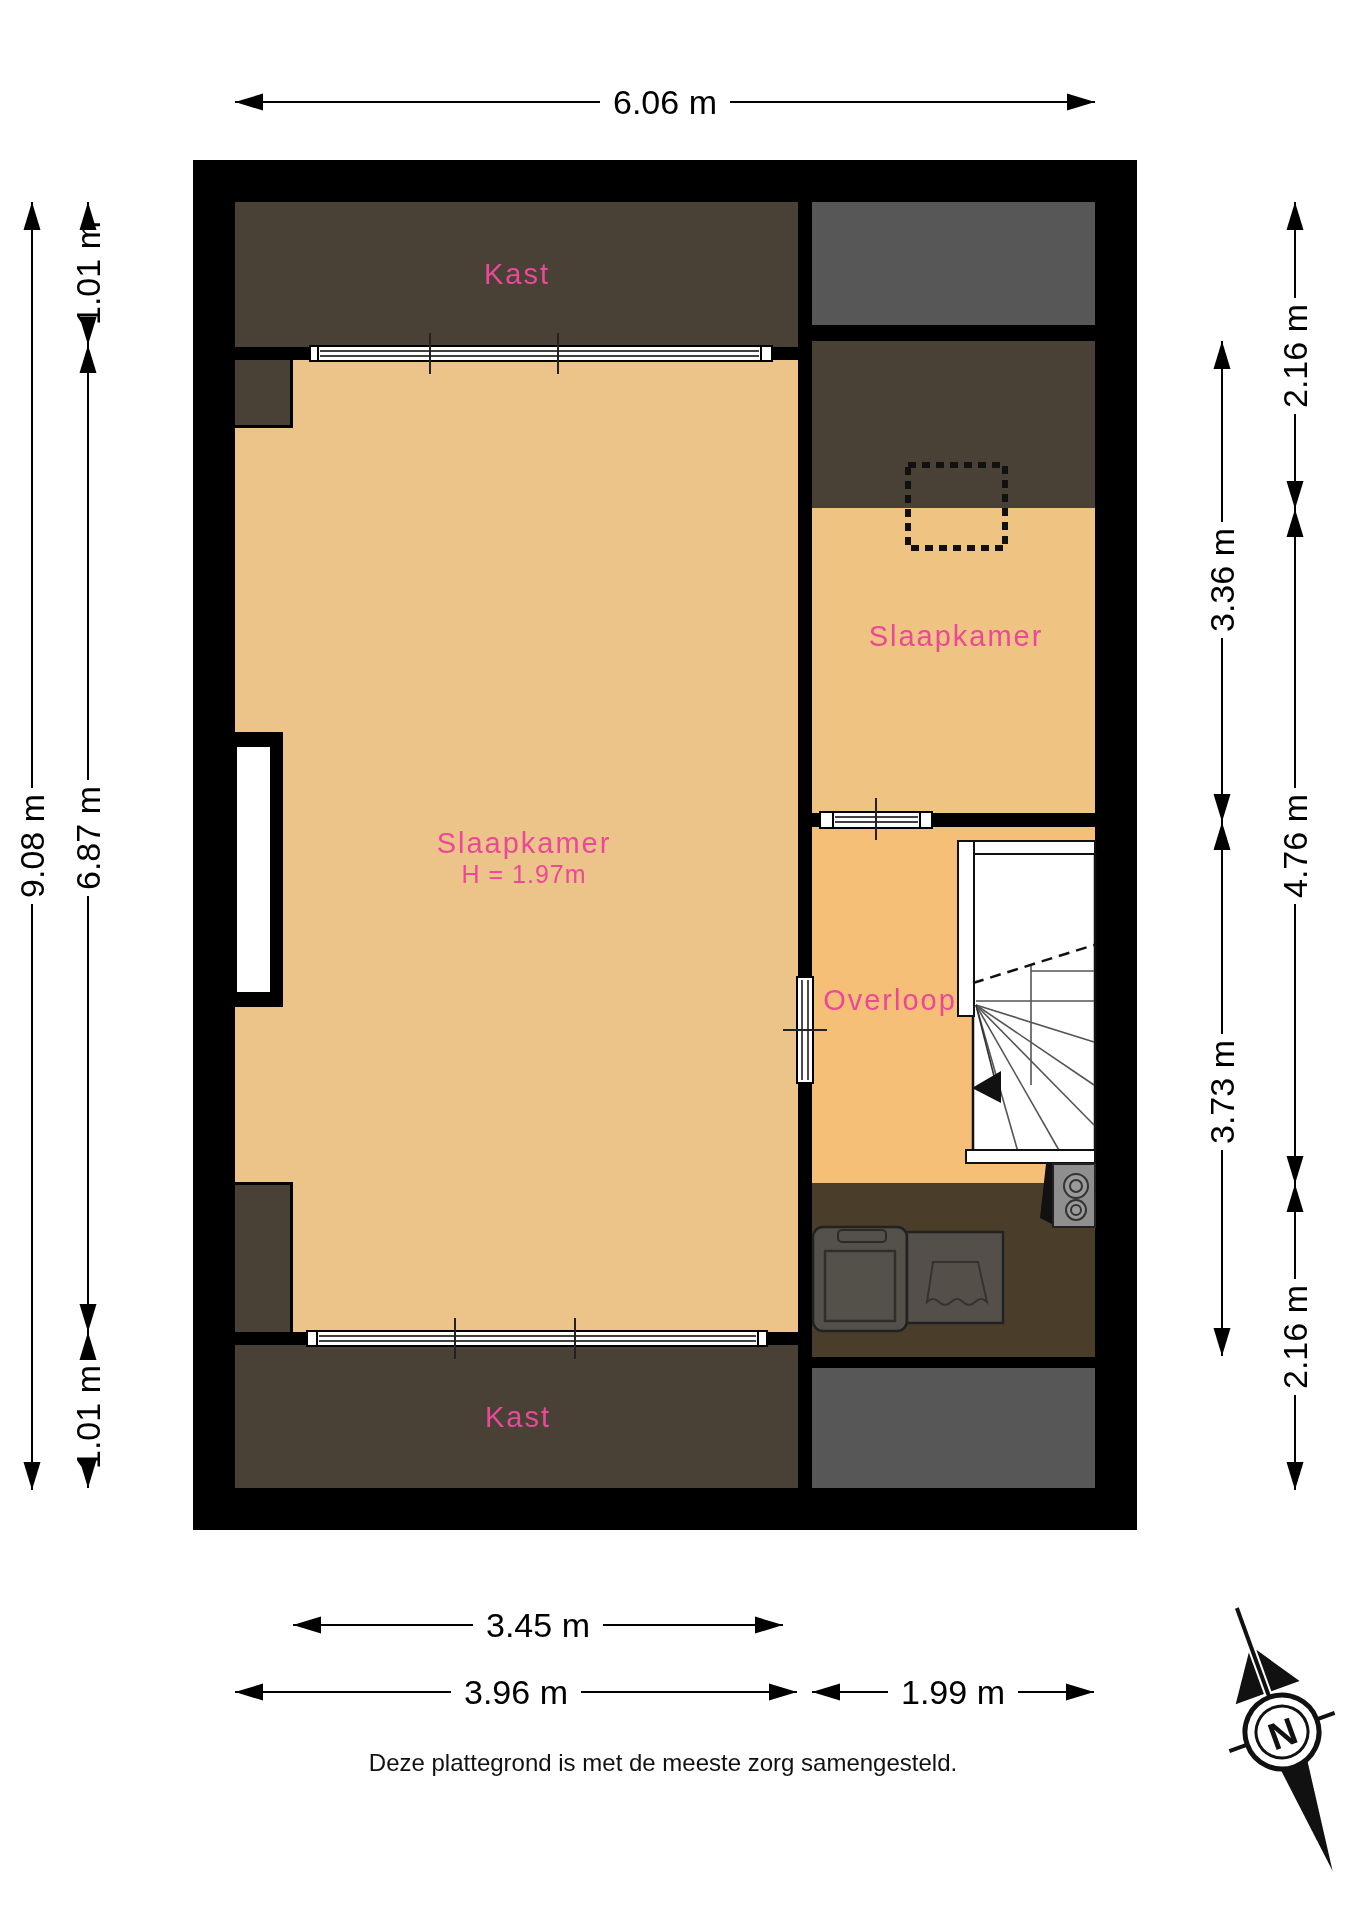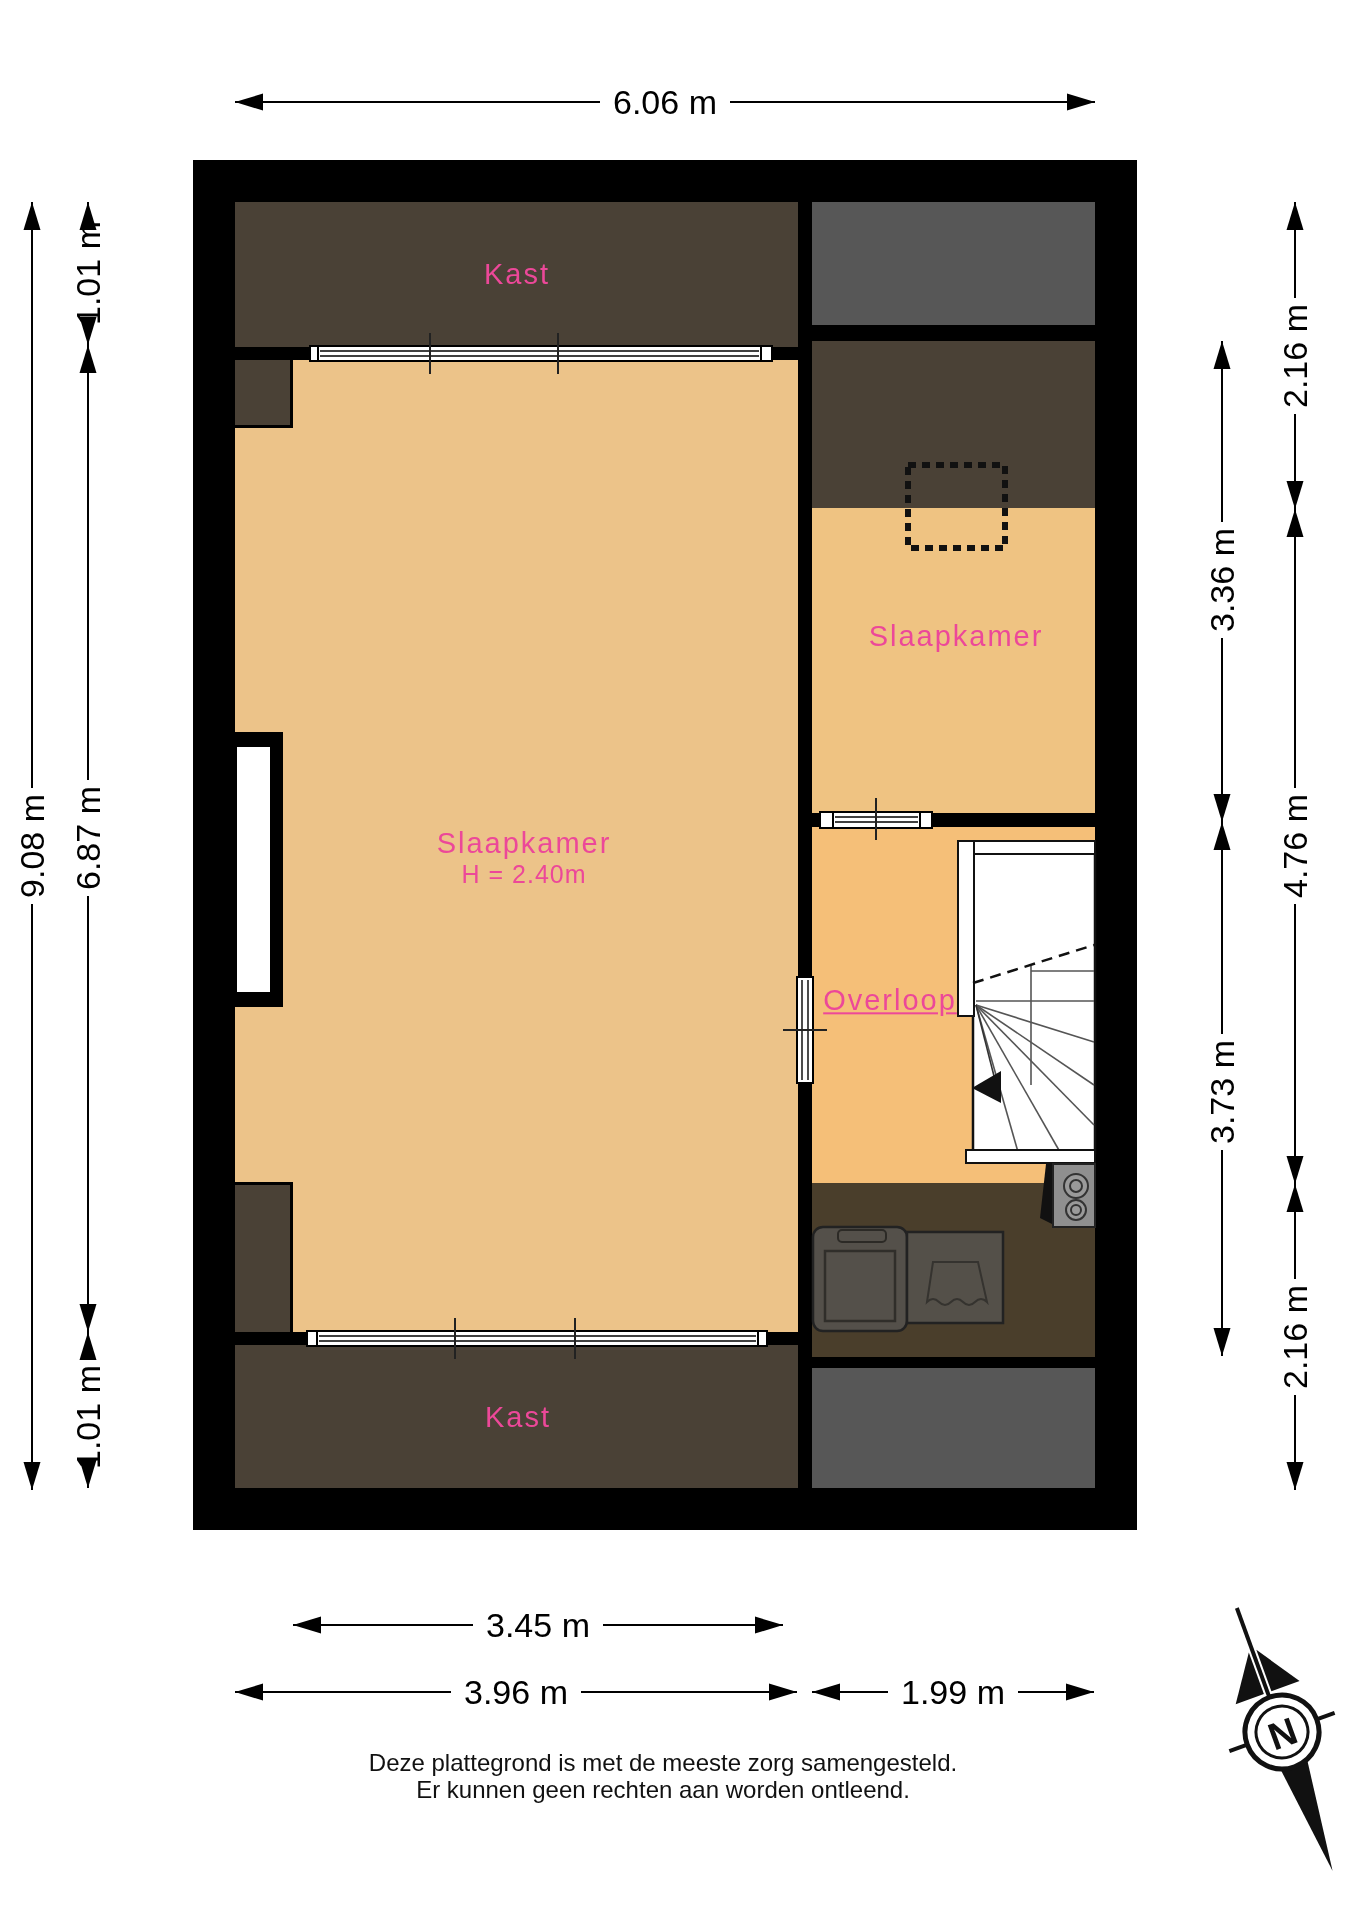--- a/index.html
+++ b/index.html
@@ -45,26 +45,26 @@
 
     <div class="region" style="left:619px;top:1023px;width:283px;height:174px;background:#4a3e2b;"></div>
 
     <div class="region" style="left:619px;top:1208px;width:283px;height:120px;background:#575757;"></div>
   </div>
 
   <div class="room-label" style="left:517px;top:275px;">Kast</div>
 
   <div class="room-label" style="left:524px;top:858px;">
     <span>Slaapkamer</span>
-    <span class="sub">H = 2.40m</span>
+    <span class="sub">H = 1.97m</span>
   </div>
 
   <div class="room-label" style="left:956px;top:637px;">Slaapkamer</div>
 
-  <div class="room-label" style="left:890px;top:1001px;text-decoration:underline;">Overloop</div>
+  <div class="room-label" style="left:890px;top:1001px;">Overloop</div>
 
   <div class="room-label" style="left:518px;top:1418px;">Kast</div>
 
   <svg id="svg-overlay" viewBox="0 0 1358 1920">
 
     <g>
       <rect x="310" y="346" width="462" height="15" fill="#fff" stroke="#000" stroke-width="2"></rect>
       <line x1="318" y1="346" x2="318" y2="361" stroke="#000" stroke-width="2"></line>
       <line x1="761" y1="346" x2="761" y2="361" stroke="#000" stroke-width="2"></line>
       <line x1="320" y1="351" x2="759" y2="351" stroke="#000" stroke-width="1.4"></line>
@@ -249,16 +249,15 @@
       <line x1="-56" y1="0" x2="-34" y2="0" stroke="#111" stroke-width="4"></line>
       <line x1="34" y1="0" x2="56" y2="0" stroke="#111" stroke-width="4"></line>
       <circle cx="0" cy="0" r="37" fill="#fff" stroke="#111" stroke-width="5"></circle>
       <circle cx="0" cy="0" r="26" fill="none" stroke="#111" stroke-width="3"></circle>
       <text x="0" y="2" text-anchor="middle" dominant-baseline="central" font-size="38" font-weight="bold" fill="#111">N</text>
     </g>
   </svg>
 
   <div class="disclaimer">
     <div>Deze plattegrond is met de meeste zorg samengesteld.</div>
-    <div>Er kunnen geen rechten aan worden ontleend.</div>
   </div>
 
 </div>
 
 </body></html>

